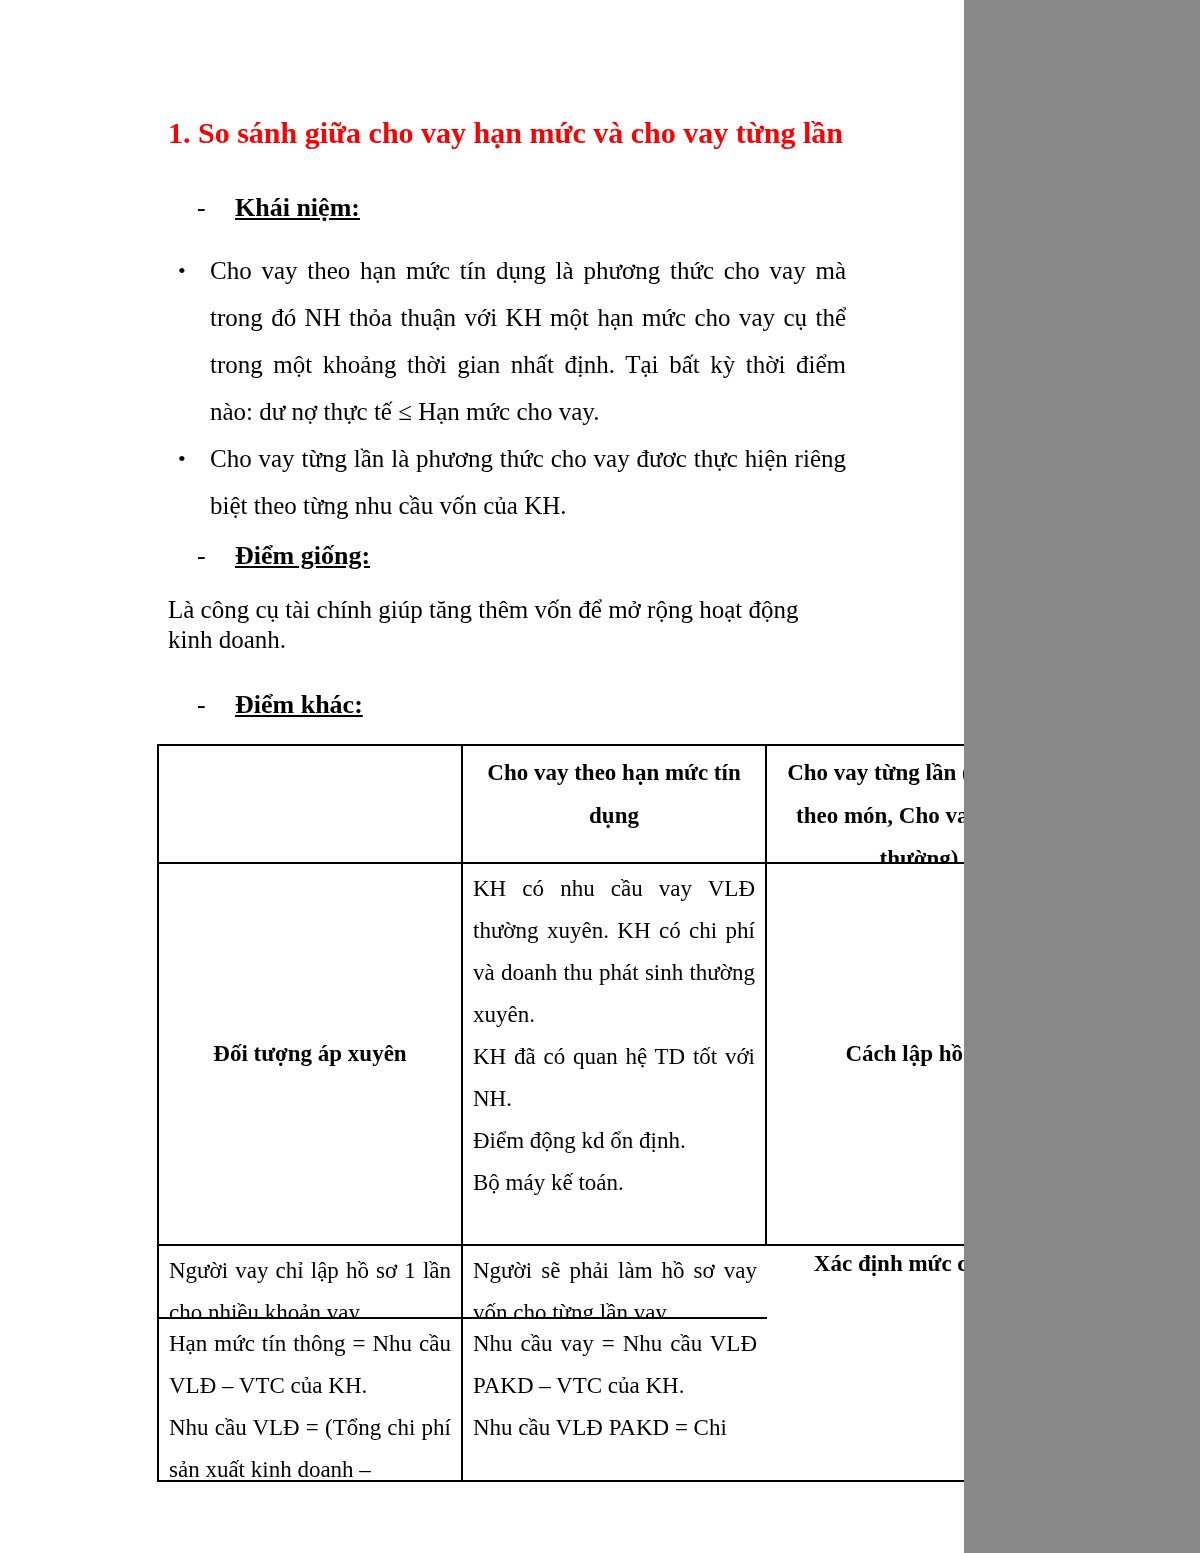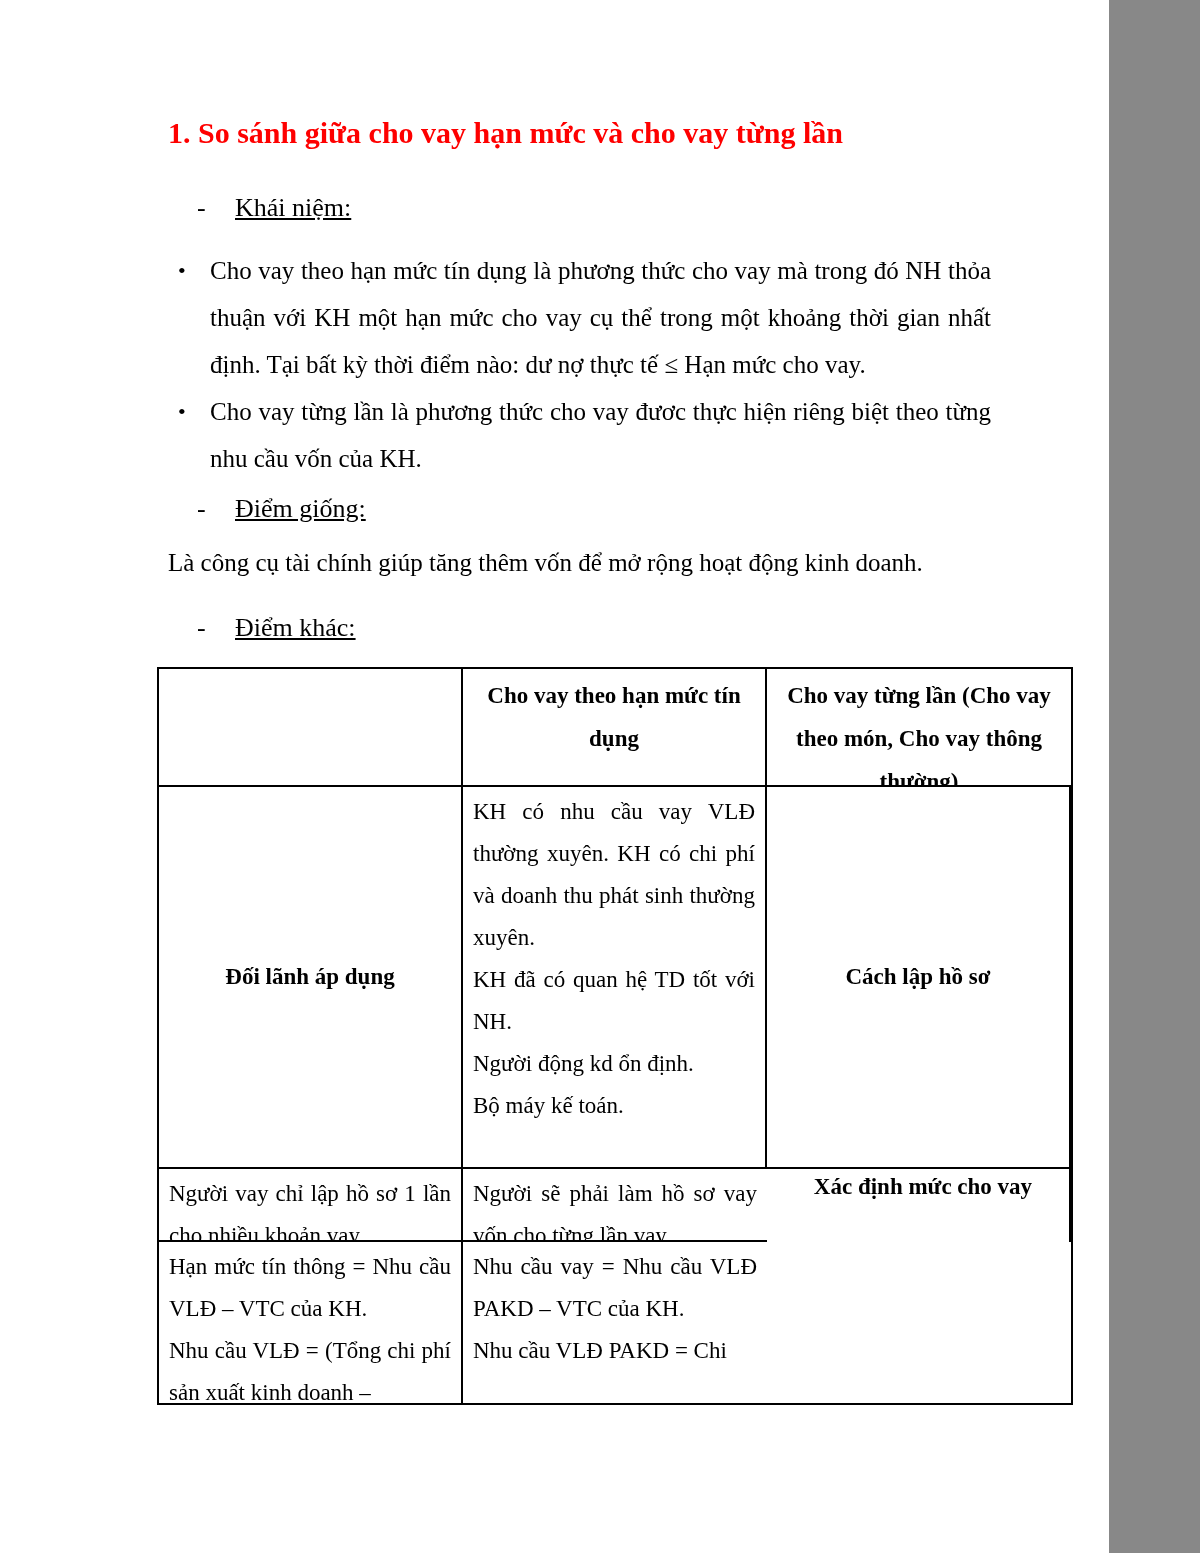--- a/index.html
+++ b/index.html
@@ -2,21 +2,21 @@
 <html><head>
 <meta charset="utf-8">
 <style>
   html, body { margin: 0; padding: 0; }
   body {
     background: #888;
     font-family: "Liberation Serif", "DejaVu Serif", serif;
   }
   .page {
     position: relative;
-    width: 1109px;
+    width: 964px;
     height: 1553px;
     background: #ffffff;
     overflow: hidden;
     color: #000;
   }
   .doc {
     padding: 113px 118px 0 168px; 
     font-size: 25px;
   }
 
@@ -31,21 +31,21 @@
 
   
   .dash-item {
     display: flex;
     margin-left: 29px;
     font-size: 26px;
     line-height: 30px;
   }
   .dash-item .dash { width: 38px; font-weight: normal; }
   .dash-item .dash-label {
-    font-weight: normal;
+    font-weight: bold;
     text-decoration: underline;
   }
   .dash-concept   { margin-top: 40px; }
   .dash-similar   { margin-top: 12px; }
   .dash-different { margin-top: 35px; }
 
   
   .bullet-list { margin-top: 24px; }
   .bullet-item {
     display: flex;
@@ -143,25 +143,25 @@
       <span class="dash">-</span>
       <span class="dash-label">Điểm khác:</span>
     </div>
 
     <div class="cmp-table">
 
       <div class="tcell c1 r1"></div>
       <div class="tcell c2 r1 th">Cho vay theo hạn mức tín dụng</div>
       <div class="tcell c3 r1 th">Cho vay từng lần (Cho vay theo món, Cho vay thông thường)</div>
 
-      <div class="tcell c1 r2 tlabel">Đối lãnh áp dụng</div>
+      <div class="tcell c1 r2 tlabel">Đối tượng áp xuyên</div>
       <div class="tcell c2 r2 tbody-cell">
         <p>KH có nhu cầu vay VLĐ thường xuyên. KH có chi phí và doanh thu phát sinh thường xuyên.</p>
         <p>KH đã có quan hệ TD tốt với NH.</p>
-        <p>Người động kd ổn định.</p>
+        <p>Điểm động kd ổn định.</p>
         <p>Bộ máy kế toán.</p>
       </div>
 
       <div class="tcell c1 r3 tlabel">Cách lập hồ sơ</div>
       <div class="tcell c2 r3 tbody-cell">
         <p>Người vay chỉ lập hồ sơ 1 lần cho nhiều khoản vay.</p>
       </div>
       <div class="tcell c3 r3 tbody-cell">
         <p>Người sẽ phải làm hồ sơ vay vốn cho từng lần vay.</p>
       </div>

